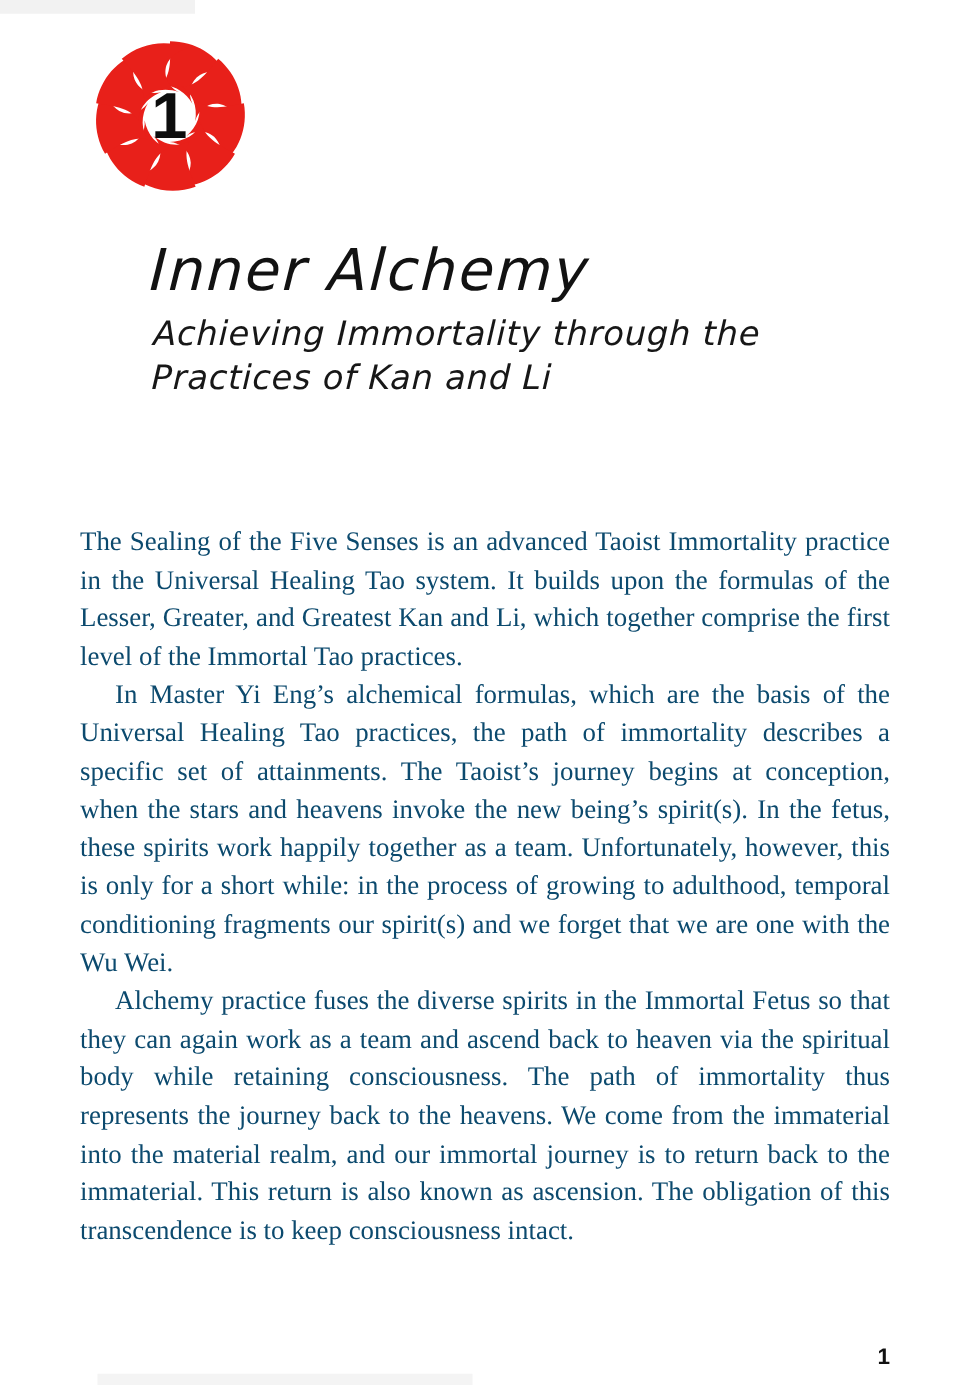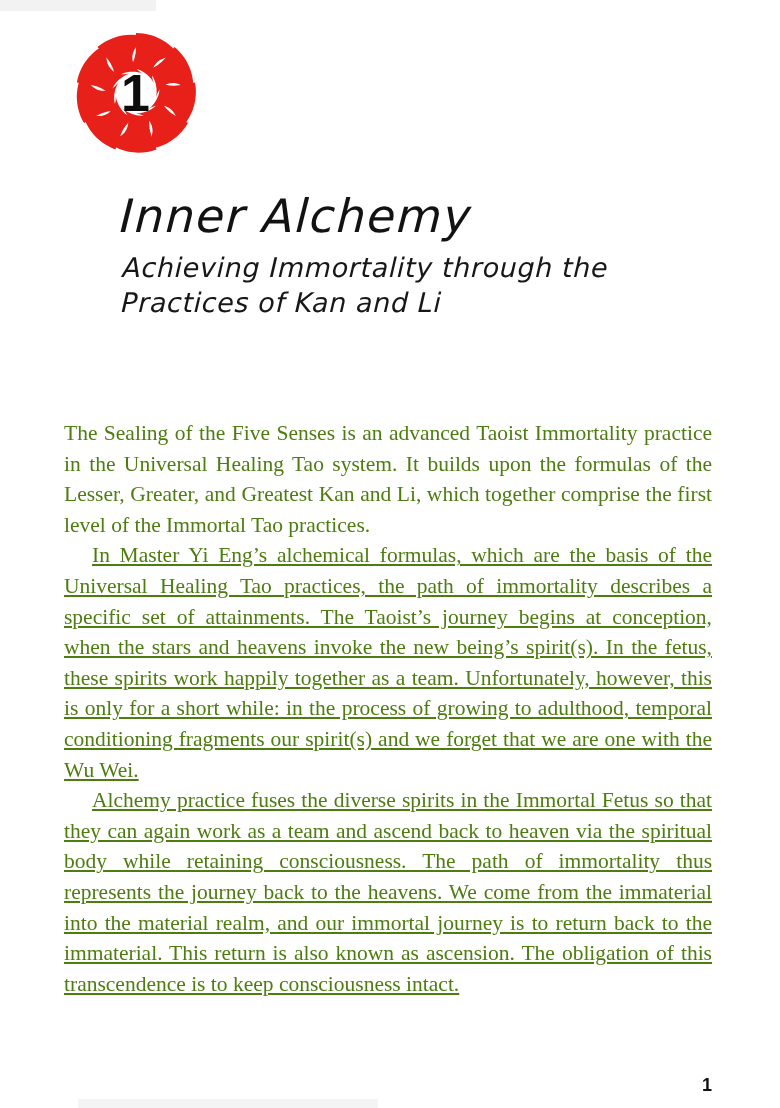--- a/index.html
+++ b/index.html
@@ -106,26 +106,25 @@
     left: 64px;
     top: 418px;
     width: 648px;
   }
   .body-block p {
     margin: 0;
     font-size: 21.5px;
     line-height: 30.6px;
     text-align: justify;
     text-justify: inter-word;
-    color: #4d7c0f;
+    color: #0c4a6e;
     hyphens: none;
   }
   .body-block p.indent {
     text-indent: 28px;
-    text-decoration: underline;
   }
 
   
   .folio {
     position: absolute;
     right: 68px;
     bottom: 12px;
     font-family: "Liberation Sans", "DejaVu Sans", sans-serif;
     font-size: 18px;
     font-weight: 700;

